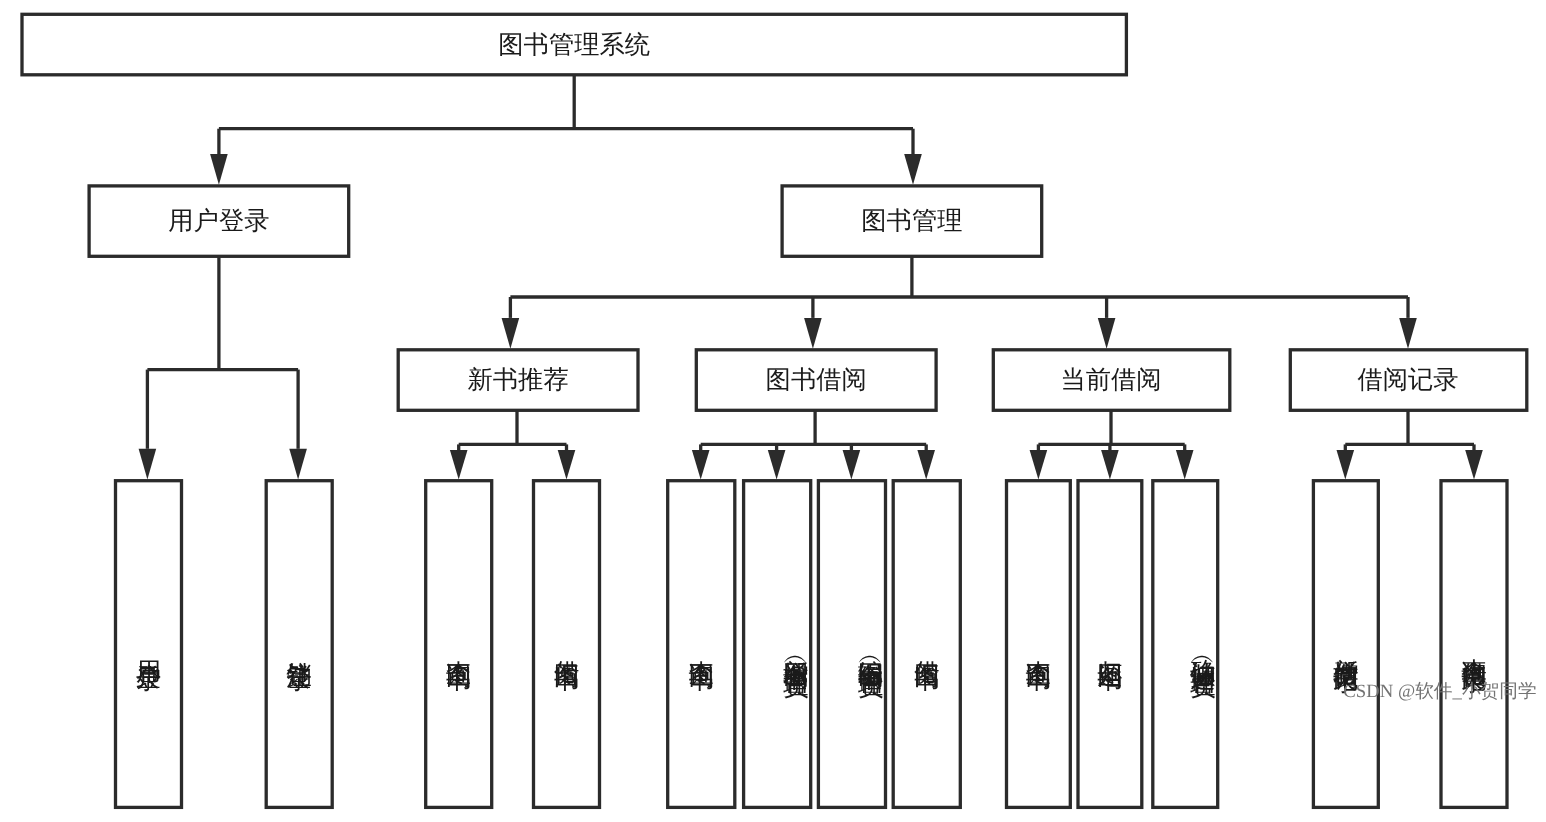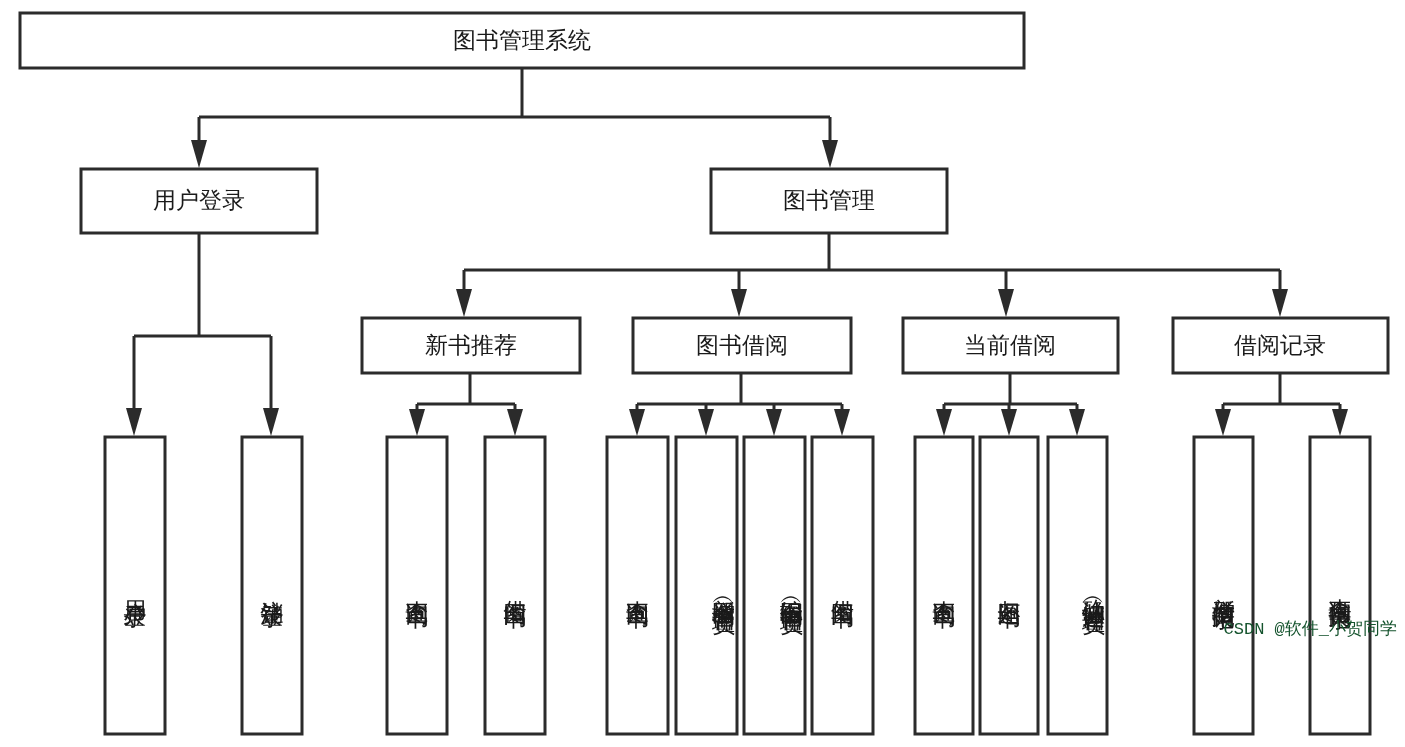--- a/index.html
+++ b/index.html
@@ -57,23 +57,23 @@
     color: #1a1a1a;
     letter-spacing: 2px;
     white-space: nowrap;
     text-align: center;
     pointer-events: none;
   }
   .watermark {
     position: absolute;
     right: 8px;
     bottom: 6px;
-    font-family: Liberation Mono, monospace;
+    font-family: Liberation Serif, serif;
     font-size: 17px;
-    color: #14532d;
+    color: #737373;
     white-space: nowrap;
   }
 </style>
 </head>
 <body>
 
 <div id="diagram-root">
 
   <svg class="flow" viewBox="0 0 1405 747">
     <defs></defs>

